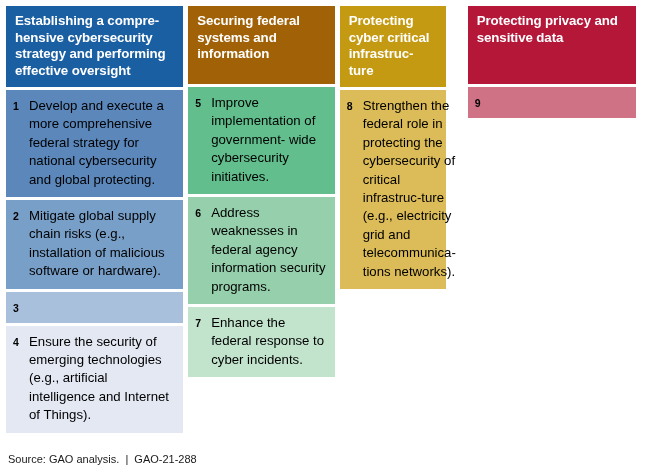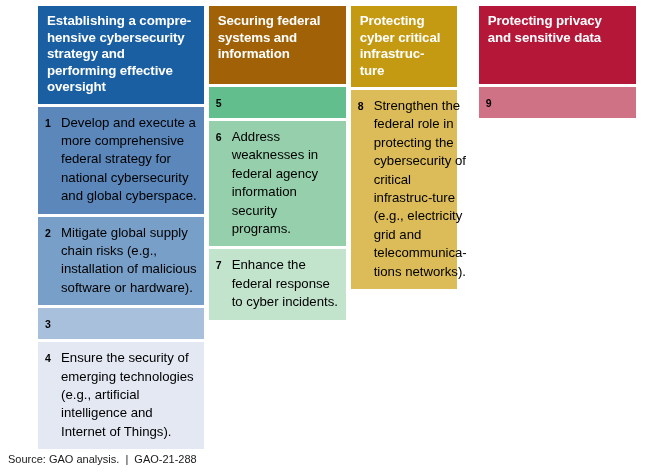--- a/index.html
+++ b/index.html
@@ -32,21 +32,21 @@
     gap: 0;
   }
 
   .column {
     display: flex;
     flex-direction: column;
     box-sizing: border-box;
   }
 
   
-  .col-0 { width: 184px; padding-right: 5px; margin-left: 32px; }
+  .col-0 { width: 184px; padding-right: 5px; }
   .col-1 { width: 153px; padding-right: 5px; }
   .col-2 { width: 128px; padding-right: 22px; }
   .col-3 { width: 178px; padding-right: 8px; border-radius: 19px; }
 
   .col-header {
     box-sizing: border-box;
     min-height: 78px;
     padding: 7px 9px 8px 9px;
     color: #ffffff;
     font-weight: bold;
@@ -101,41 +101,42 @@
 
 <div id="figure">
 
   <div class="columns">
 
     <div class="column col-0">
       <div class="col-header" style="background: rgb(27, 95, 163);">Establishing a compre-hensive cybersecurity strategy and performing effective oversight</div>
       <div class="items">
         <div class="item" style="background: rgb(91, 135, 187);">
           <span class="num">1</span>
-          <span class="txt">Develop and execute a more comprehensive federal strategy for national cybersecurity and global cyberspace.</span>
+          <span class="txt">Develop and execute a more comprehensive federal strategy for national cybersecurity and global protecting.</span>
         </div>
         <div class="item" style="background: rgb(120, 159, 200);">
           <span class="num">2</span>
           <span class="txt">Mitigate global supply chain risks (e.g., installation of malicious software or hardware).</span>
         </div>
         <div class="item" style="background: rgb(169, 192, 220);">
           <span class="num">3</span>
         </div>
         <div class="item" style="background: rgb(227, 232, 243);">
           <span class="num">4</span>
           <span class="txt">Ensure the security of emerging technologies (e.g., artificial intelligence and Internet of Things).</span>
         </div>
       </div>
     </div>
 
     <div class="column col-1">
       <div class="col-header" style="background: #a16207;">Securing federal systems and information</div>
       <div class="items">
         <div class="item" style="background: rgb(98, 191, 141);">
           <span class="num">5</span>
+          <span class="txt">Improve implementation of government- wide cybersecurity initiatives.</span>
         </div>
         <div class="item" style="background: rgb(149, 207, 171);">
           <span class="num">6</span>
           <span class="txt">Address weaknesses in federal agency information security programs.</span>
         </div>
         <div class="item" style="background: rgb(194, 228, 205);">
           <span class="num">7</span>
           <span class="txt">Enhance the federal response to cyber incidents.</span>
         </div>
       </div>

